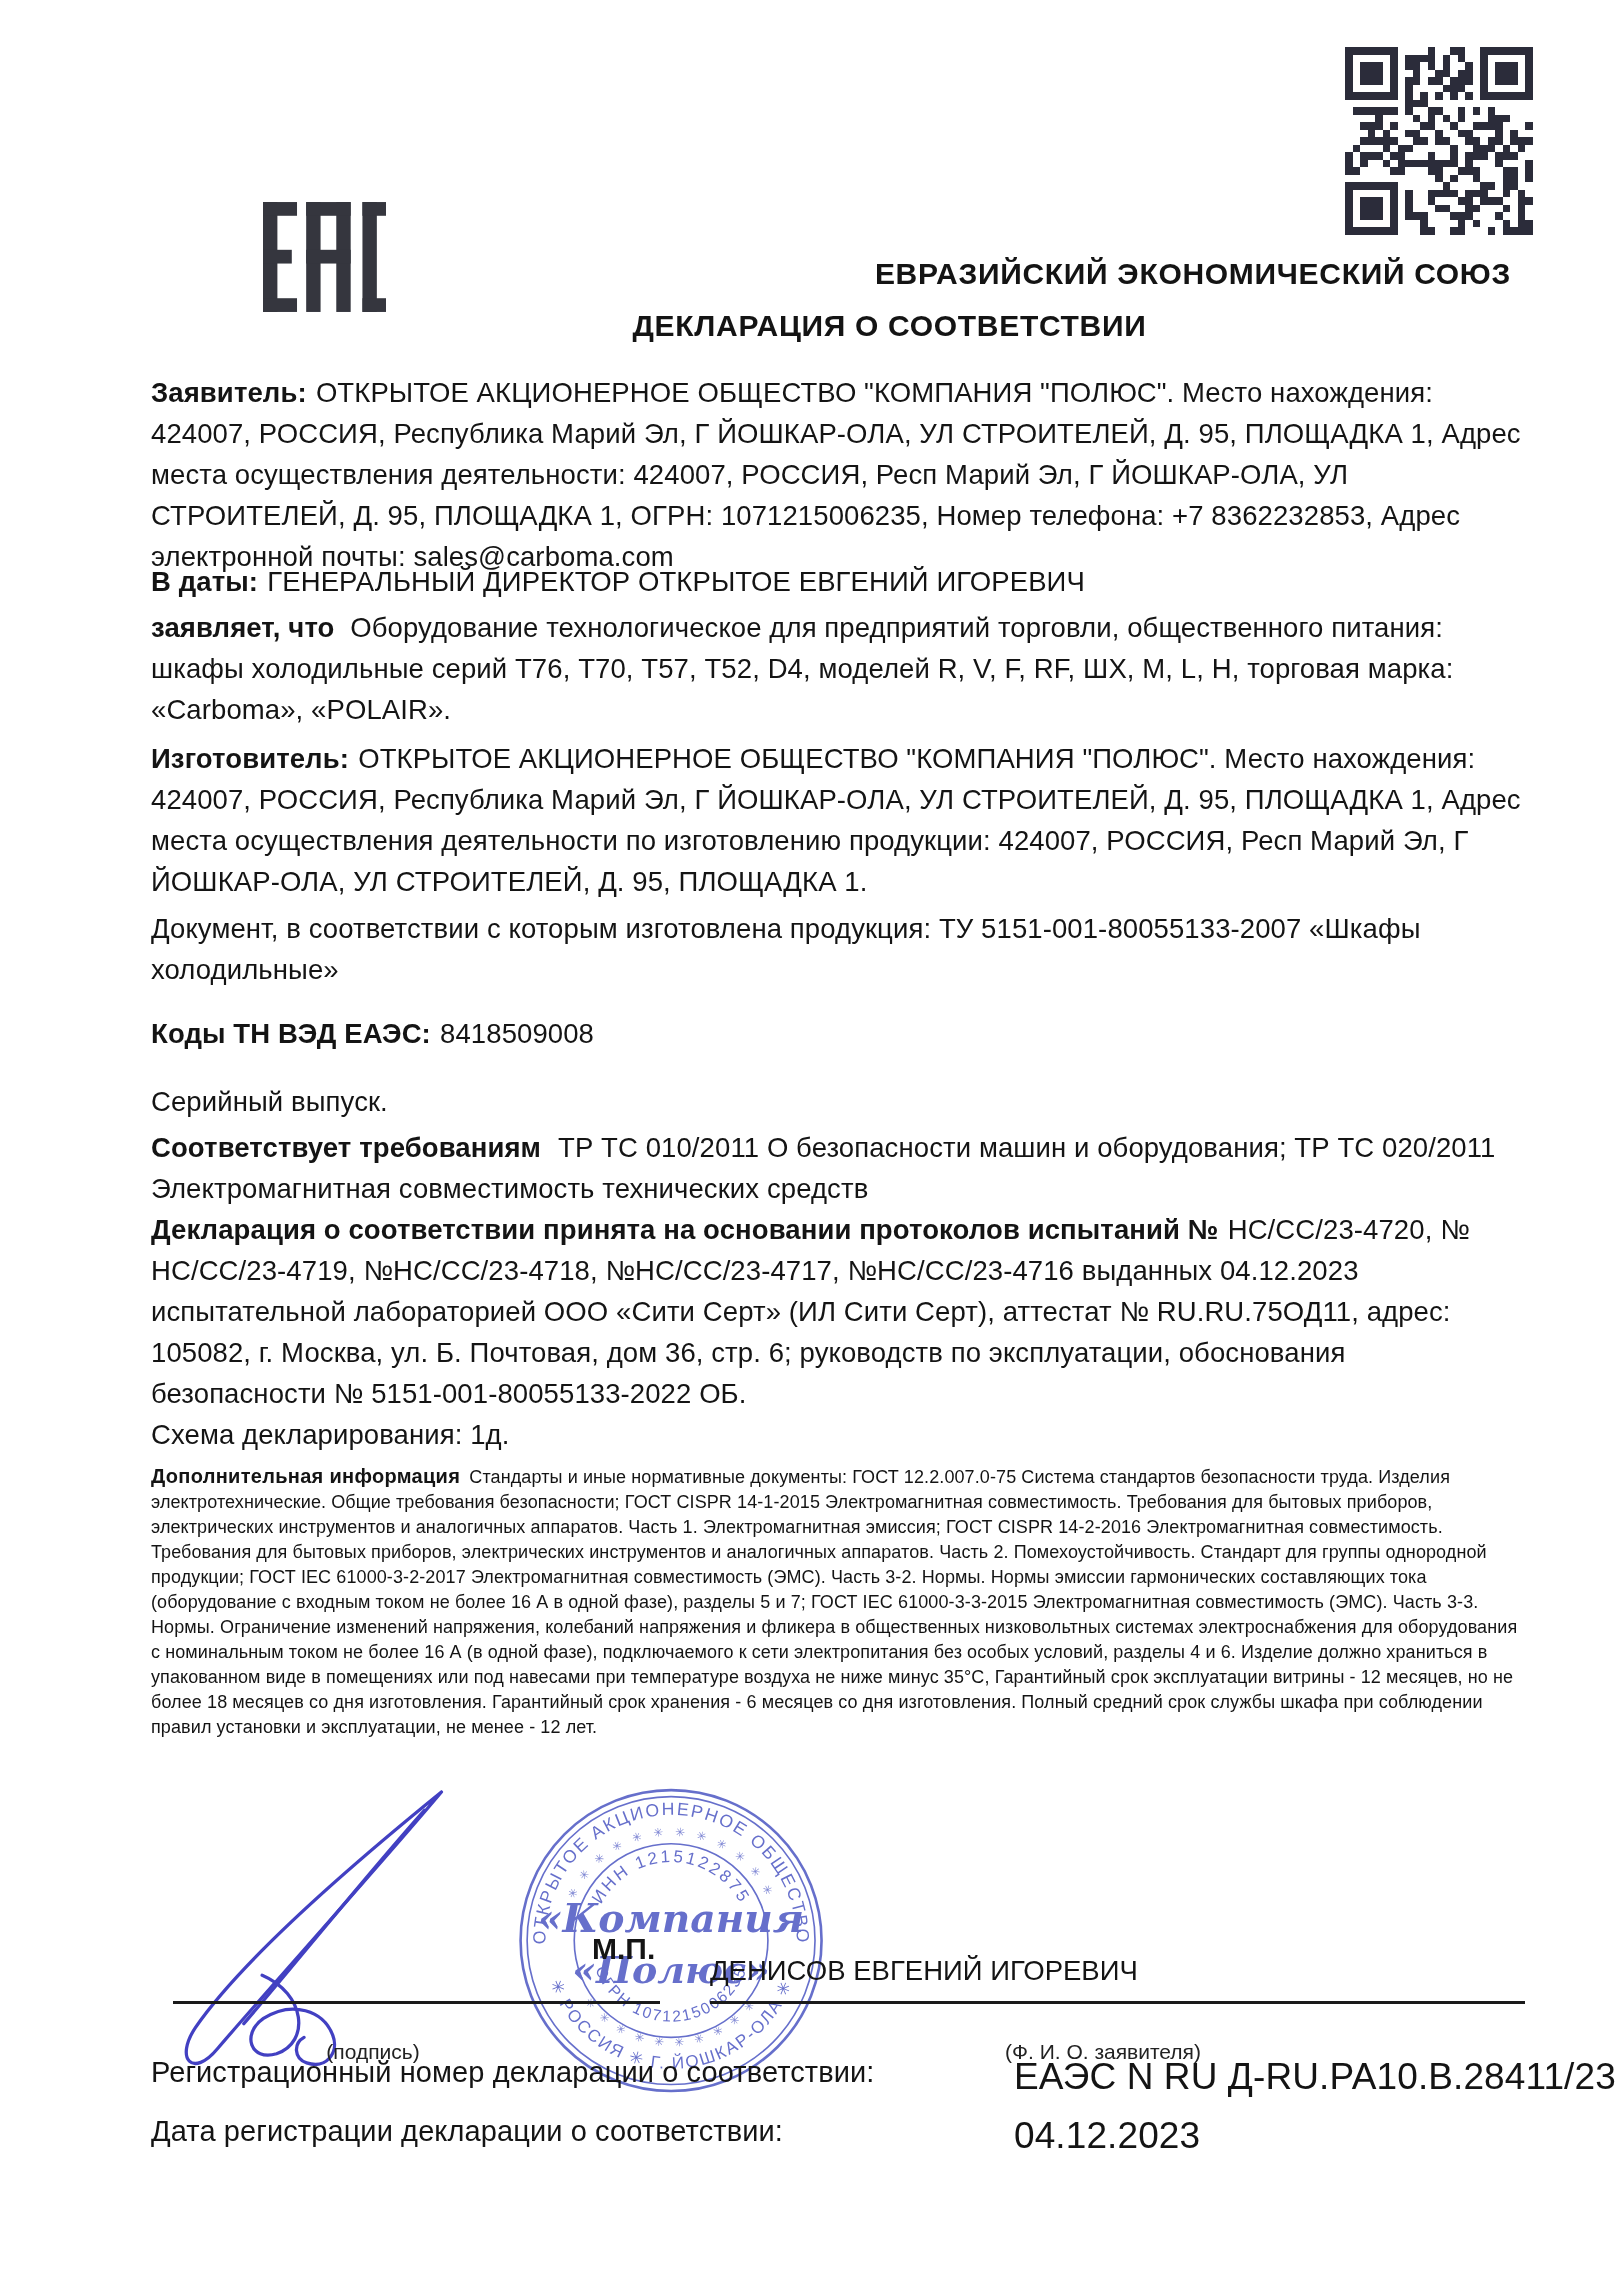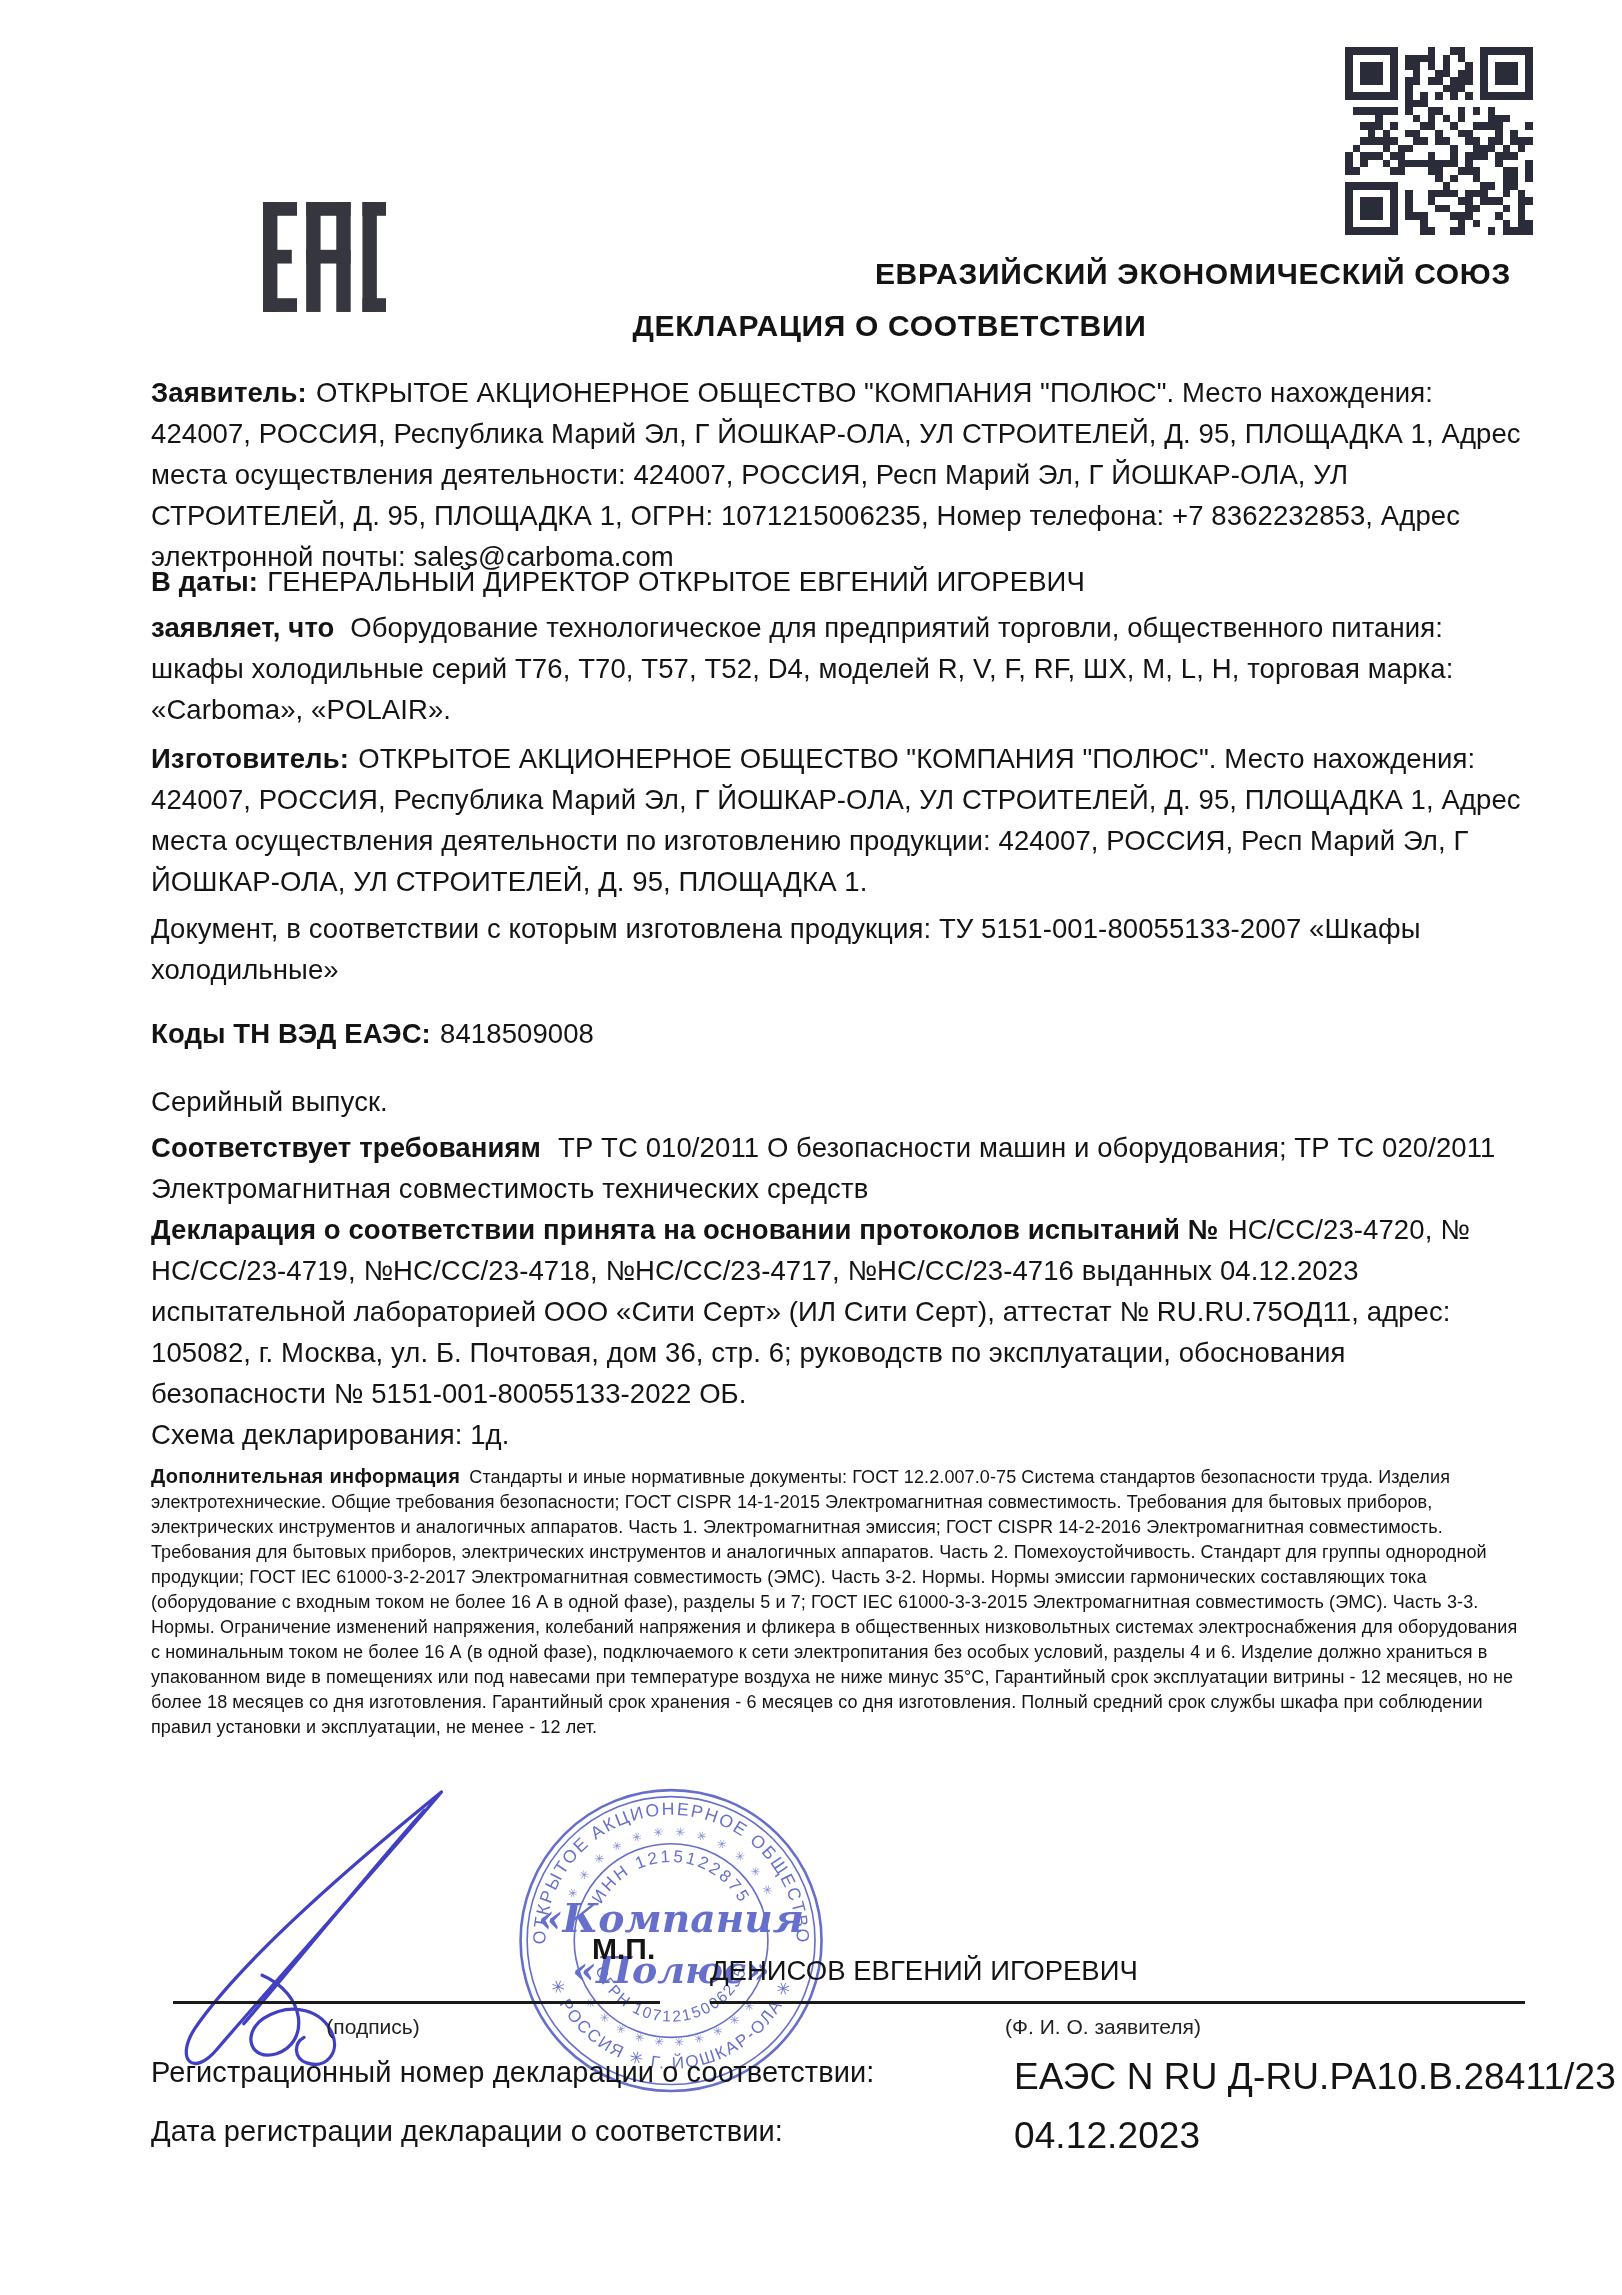--- a/index.html
+++ b/index.html
@@ -11,21 +11,21 @@
   }
   .abs { position:absolute; }
   .body-text { font-size:27.5px; line-height:41px; letter-spacing:0.1px; }
   .b { font-weight:bold; }
   .lbl { margin-right:9.2px; }
   .small-text { font-size:18px; line-height:25px; letter-spacing:0.1px; }
   .add-head { font-size:20px; letter-spacing:0.3px; }
   .head-line { left:268px; width:1243px; text-align:center; font-size:30px; font-weight:bold; letter-spacing:0.7px; }
   .col { left:151px; width:1374px; }
   .sig-line { background:#1a1a1a; height:2.6px; }
-  .under-label { font-size:21px; color:#222; text-align:center; }
+  .under-label { font-size:21px; color:#222; text-align:center;margin-top:25px; }
   .reg-label { font-size:29px; font-weight:normal; letter-spacing:0.1px; }
   .reg-value { font-size:37px; letter-spacing:0.1px; }
   .mp { font-size:30px; font-weight:bold; }
   .name-line { font-size:27.5px; }
   .stamp-arc { font-family:"Liberation Sans", sans-serif; }
   svg text { user-select:none; }
 </style>
 </head>
 <body>
 

